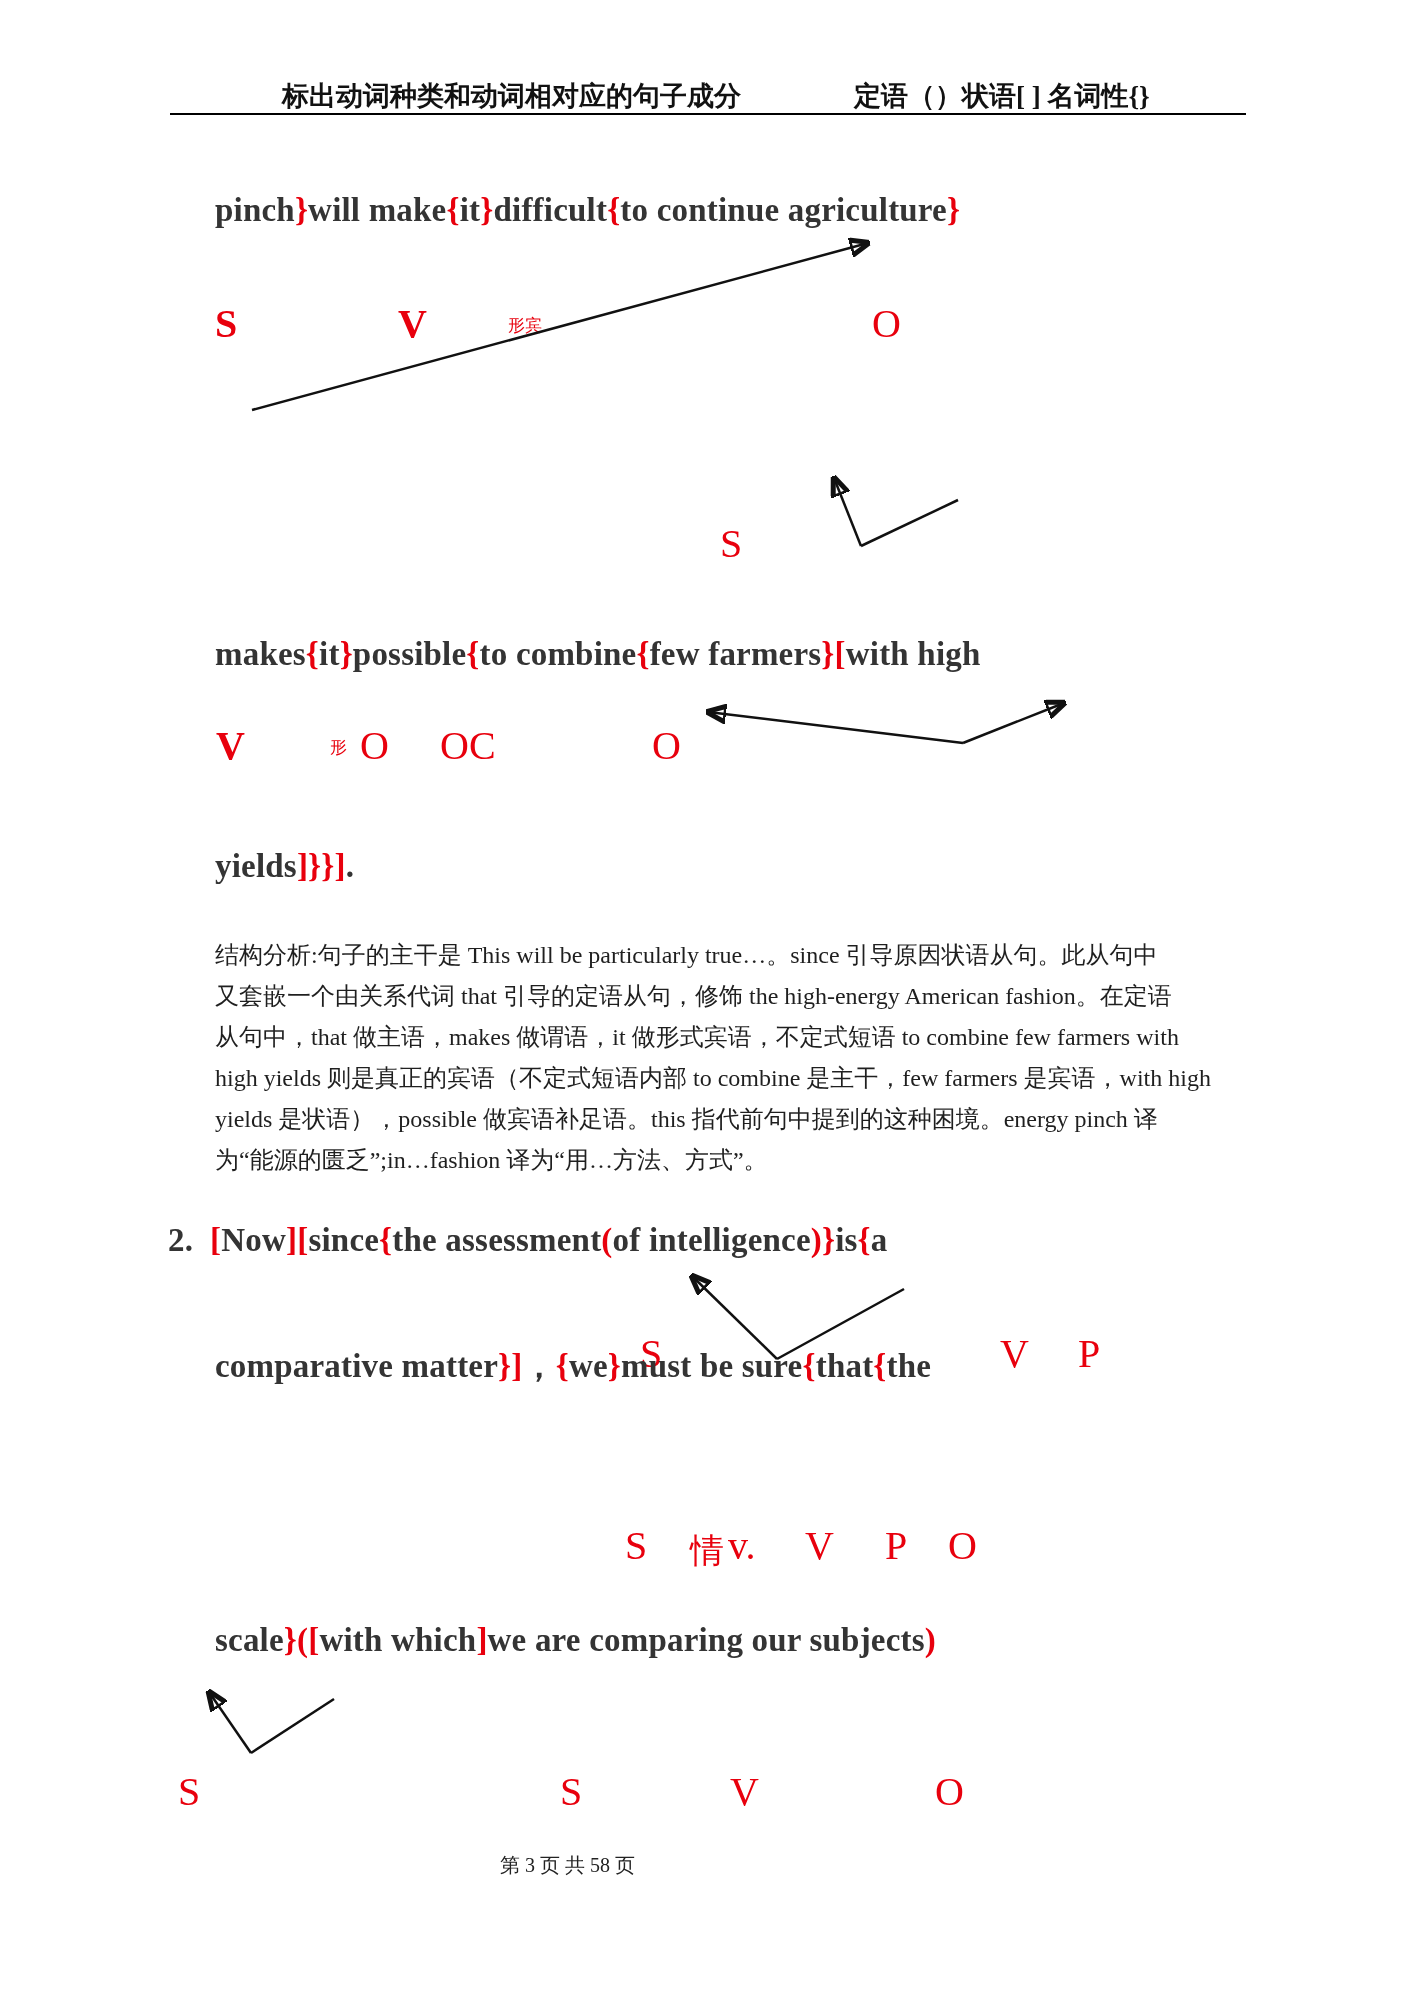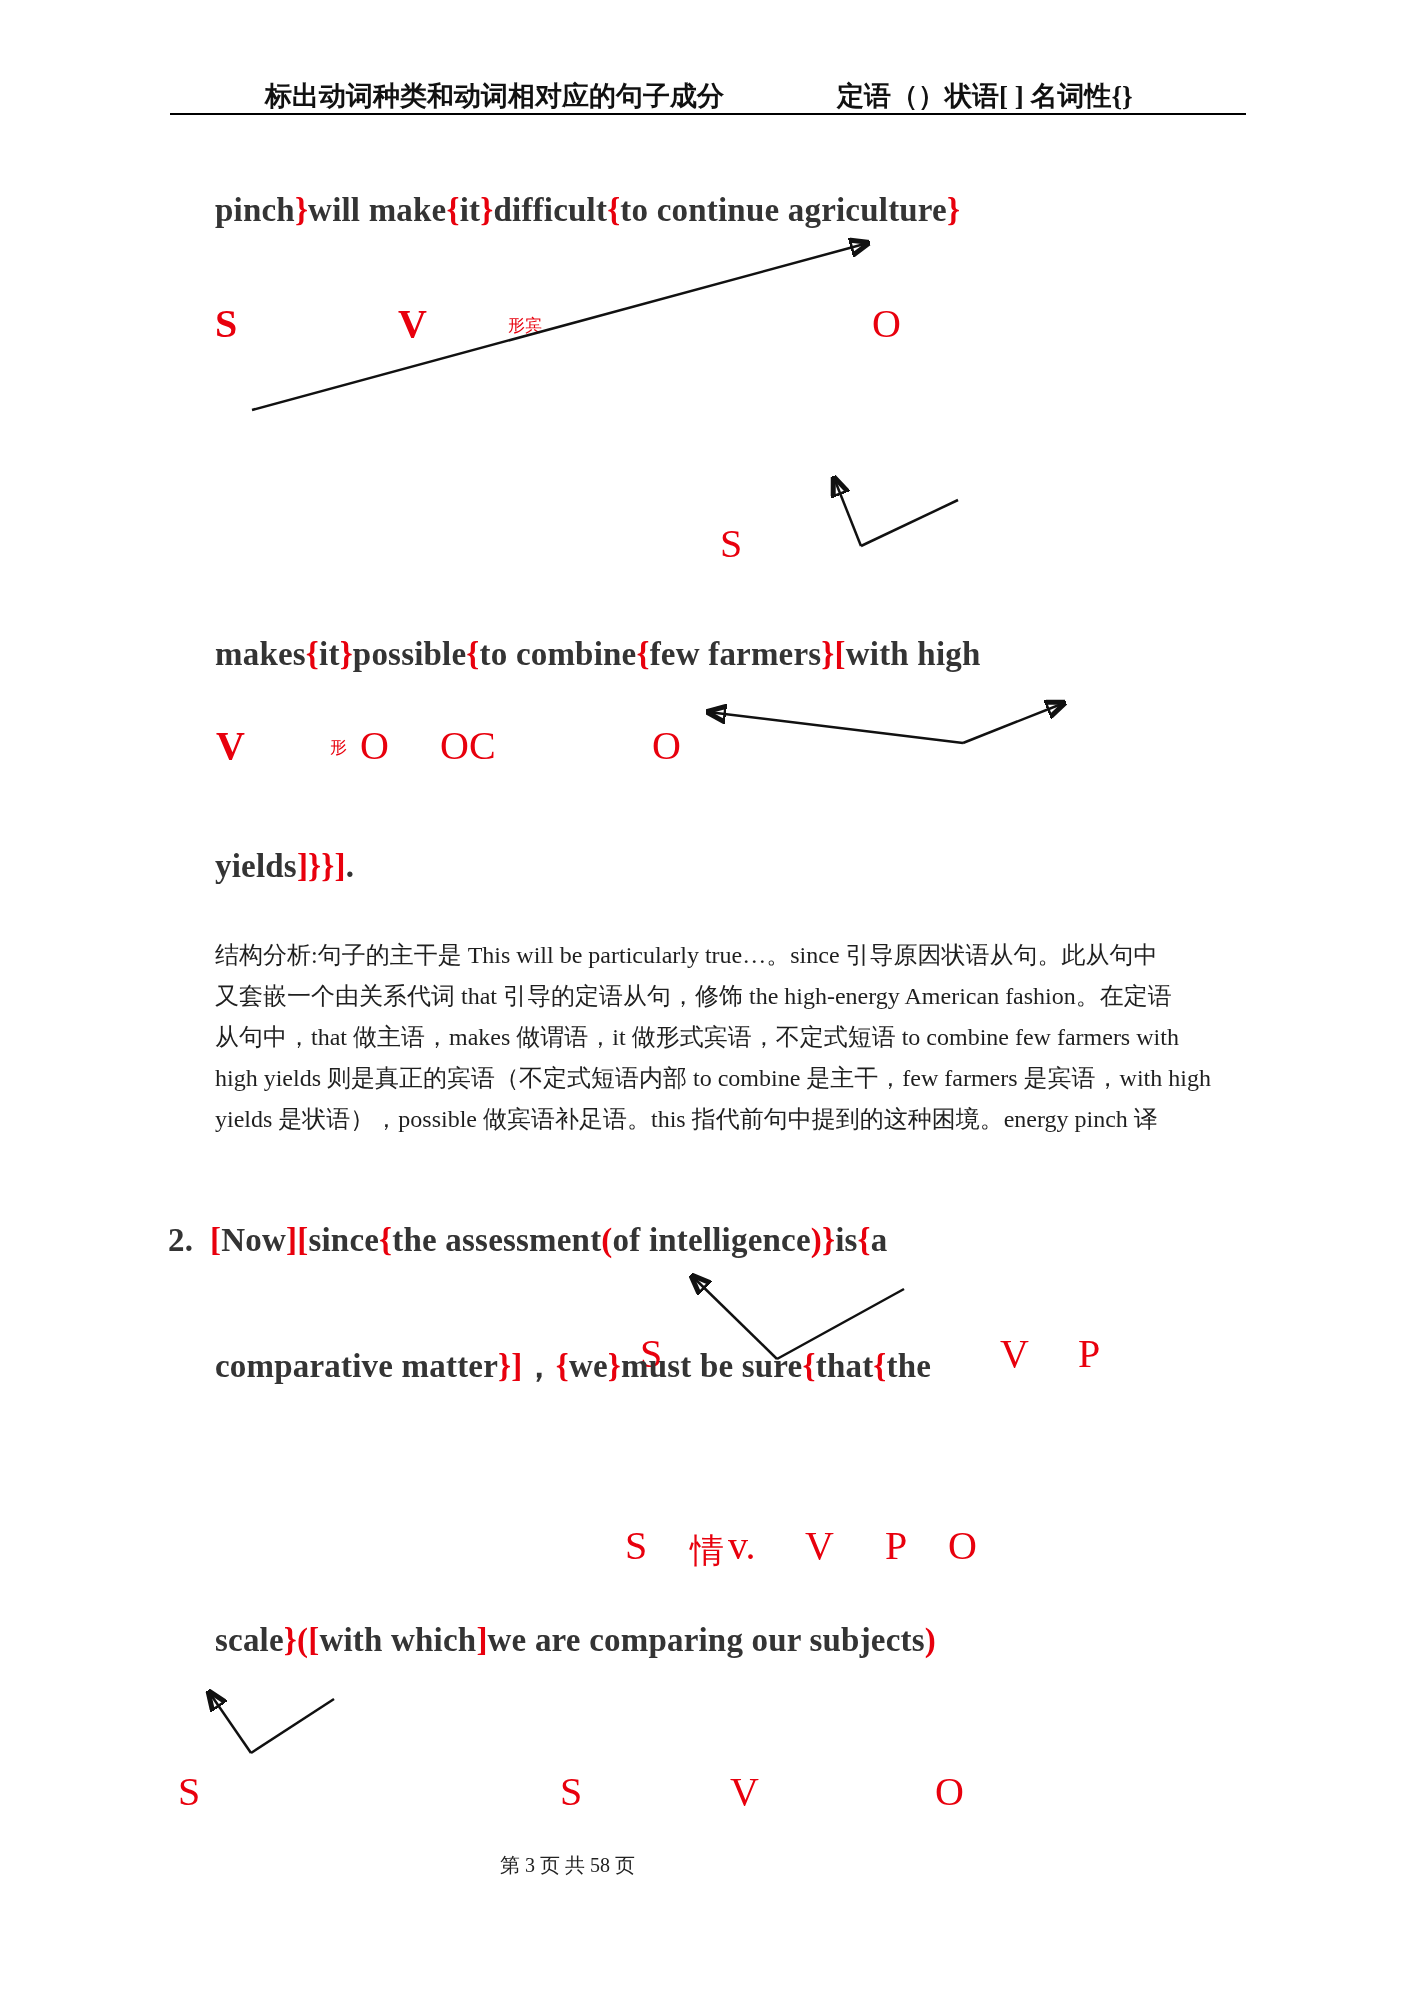--- a/index.html
+++ b/index.html
@@ -2,21 +2,21 @@
 <html><head>
 <meta charset="utf-8">
 <style>
   html,body{margin:0;padding:0;background:#888;}
   #page{
     position:relative;width:1414px;height:1999px;margin:0 auto;
     background:#ffffff;overflow:hidden;
     font-family:"Liberation Serif", serif;
   }
   
-  .hdr{position:absolute;font-size:27px;font-weight:bold;color:#111;white-space:pre;}
+  .hdr{position:absolute;font-size:27px;font-weight:bold;color:#111;white-space:pre;margin-left:17px;}
   .hdr-rule{position:absolute;left:170px;top:113px;width:1076px;height:2px;background:#000;}
   
   .bigline{position:absolute;font-size:33px;font-weight:bold;white-space:pre;letter-spacing:.2px;}
   .bigline .d{color:#343434;}
   .bigline .r{color:#e8000d;}
   
   .lab{position:absolute;font-size:40px;color:#e8000d;white-space:pre;}
   .lab.b{font-weight:bold;}
   .lab.small{font-size:17px;}
   .lab.mid{font-size:34px;}
@@ -58,20 +58,21 @@
   <span class="lab" style="left:652px;top:722px">O</span>
 
   <div class="bigline" style="left:215px;top:848px"><span class="d">yields</span><span class="r">]}}]</span><span class="d">.</span></div>
 
   <div class="para">
     <div class="pline">结构分析:句子的主干是 This will be particularly true…。since 引导原因状语从句。此从句中</div>
     <div class="pline">又套嵌一个由关系代词 that 引导的定语从句，修饰 the high-energy American fashion。在定语</div>
     <div class="pline">从句中，that 做主语，makes 做谓语，it 做形式宾语，不定式短语 to combine few farmers with</div>
     <div class="pline">high yields 则是真正的宾语（不定式短语内部 to combine 是主干，few farmers 是宾语，with high</div>
     <div class="pline">yields 是状语），possible 做宾语补足语。this 指代前句中提到的这种困境。energy pinch 译</div>
+    <div class="pline">为“能源的匮乏”;in…fashion 译为“用…方法、方式”。</div>
   </div>
 
   <div class="bigline" style="left:168px;top:1222px"><span class="d">2.  </span><span class="r">[</span><span class="d">Now</span><span class="r">][</span><span class="d">since</span><span class="r">{</span><span class="d">the assessment</span><span class="r">(</span><span class="d">of intelligence</span><span class="r">)}</span><span class="d">is</span><span class="r">{</span><span class="d">a</span></div>
 
   <span class="lab" style="left:640px;top:1330px">S</span>
   <span class="lab" style="left:1000px;top:1330px">V</span>
   <span class="lab" style="left:1078px;top:1330px">P</span>
 
   <div class="bigline" style="left:215px;top:1344px"><span class="d">comparative matter</span><span class="r">}]</span><span class="d">，</span><span class="r">{</span><span class="d">we</span><span class="r">}</span><span class="d">must be sure</span><span class="r">{</span><span class="d">that</span><span class="r">{</span><span class="d">the</span></div>
 

